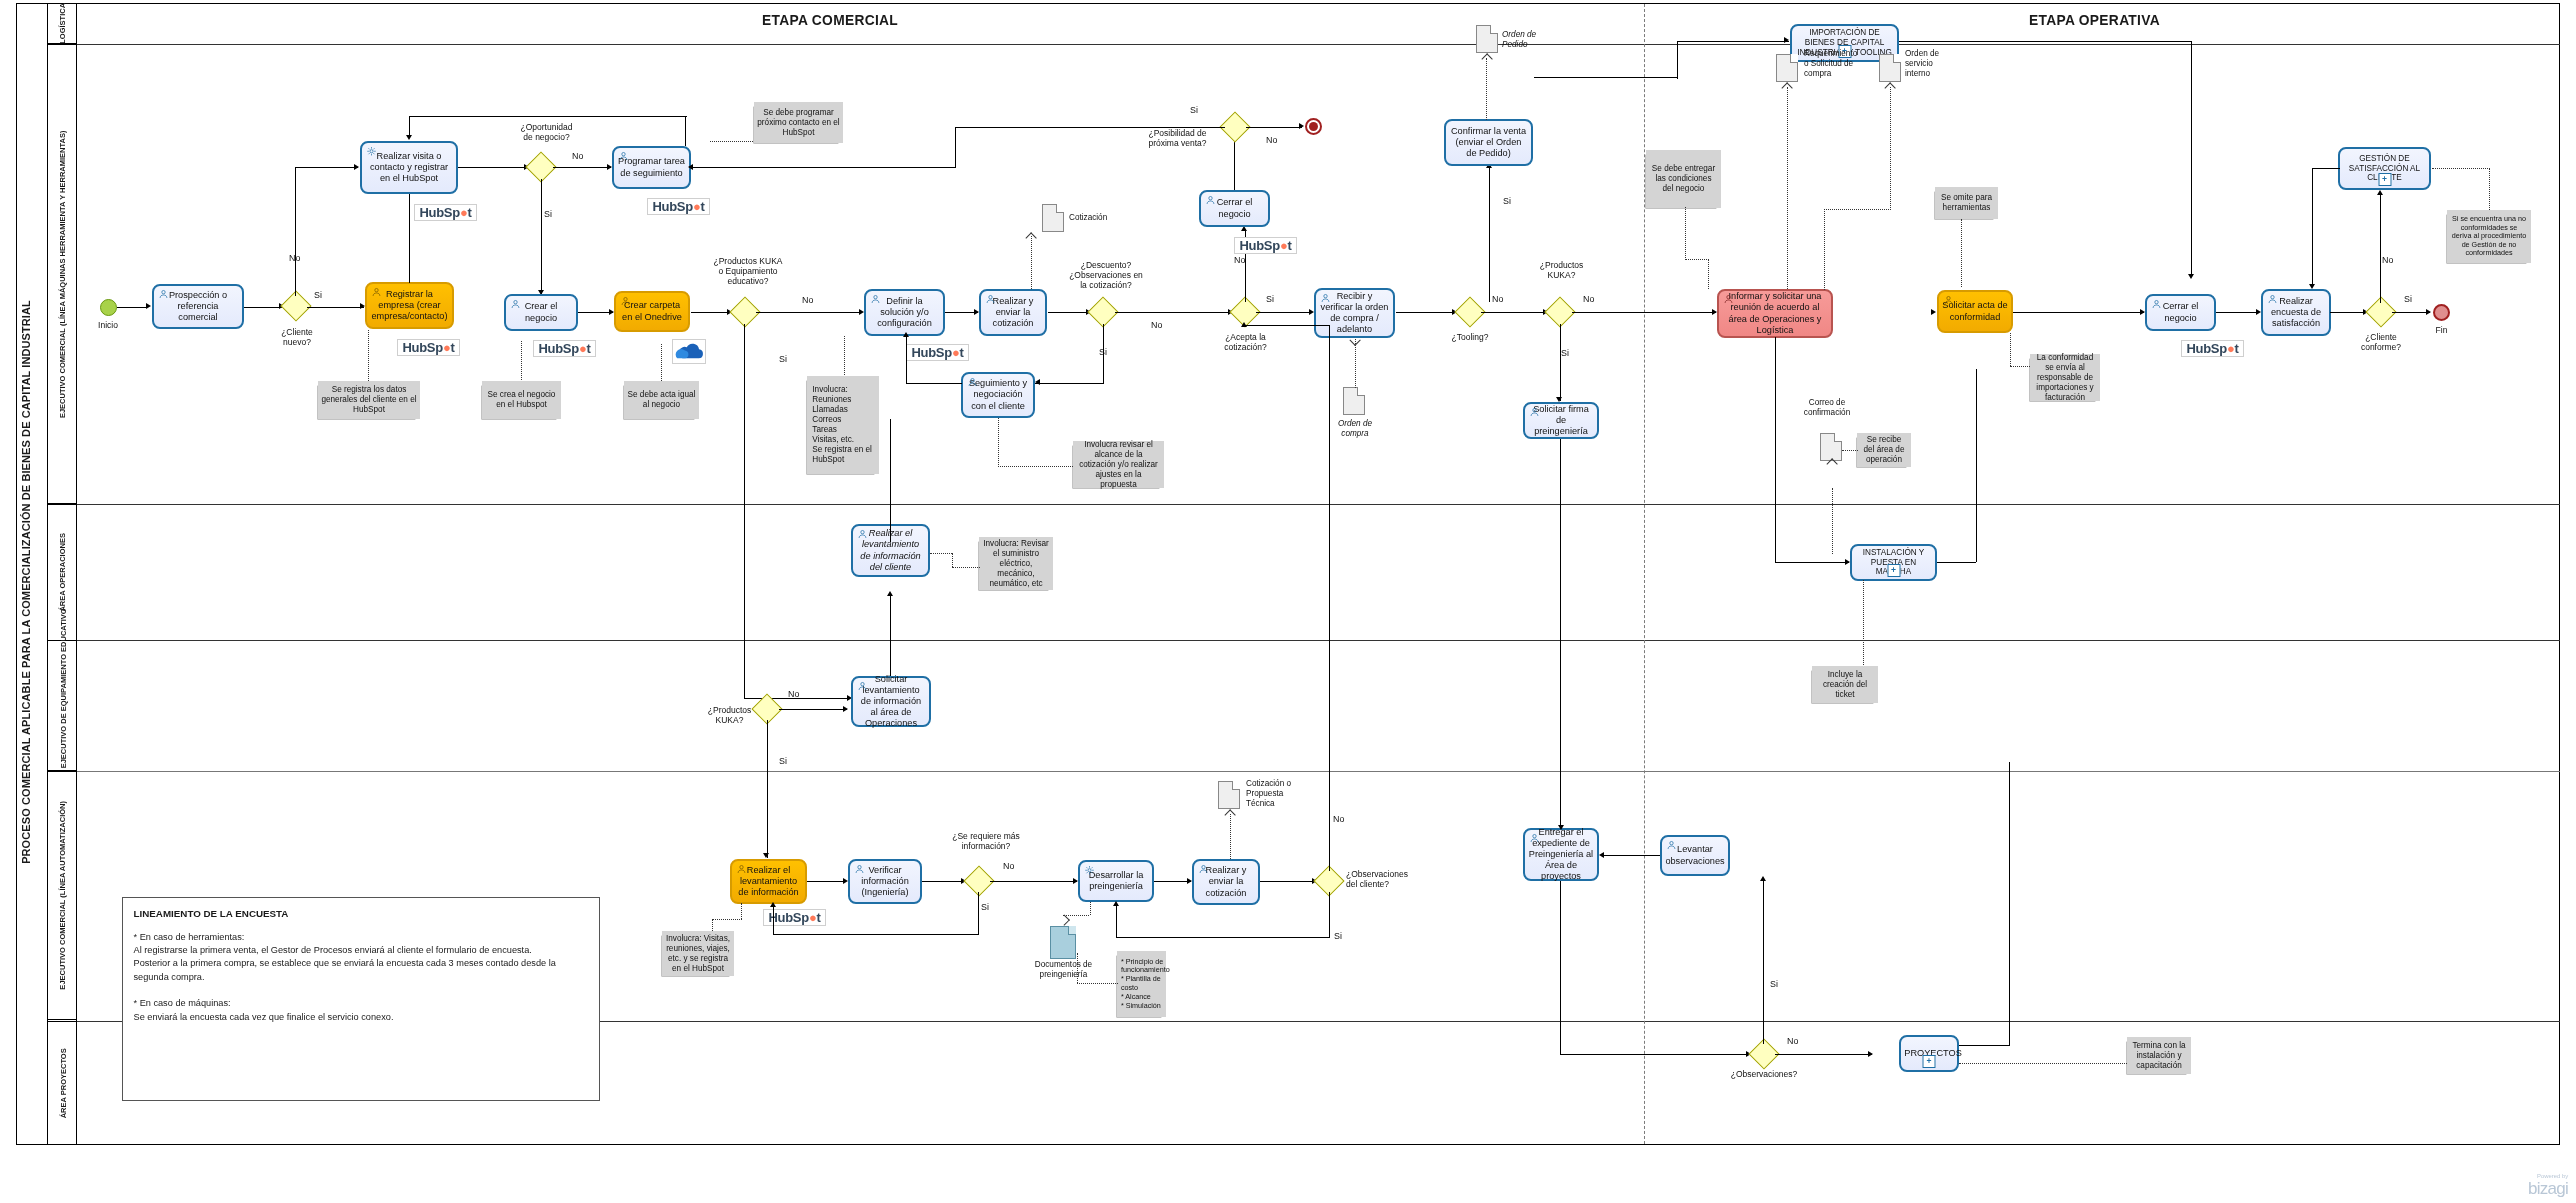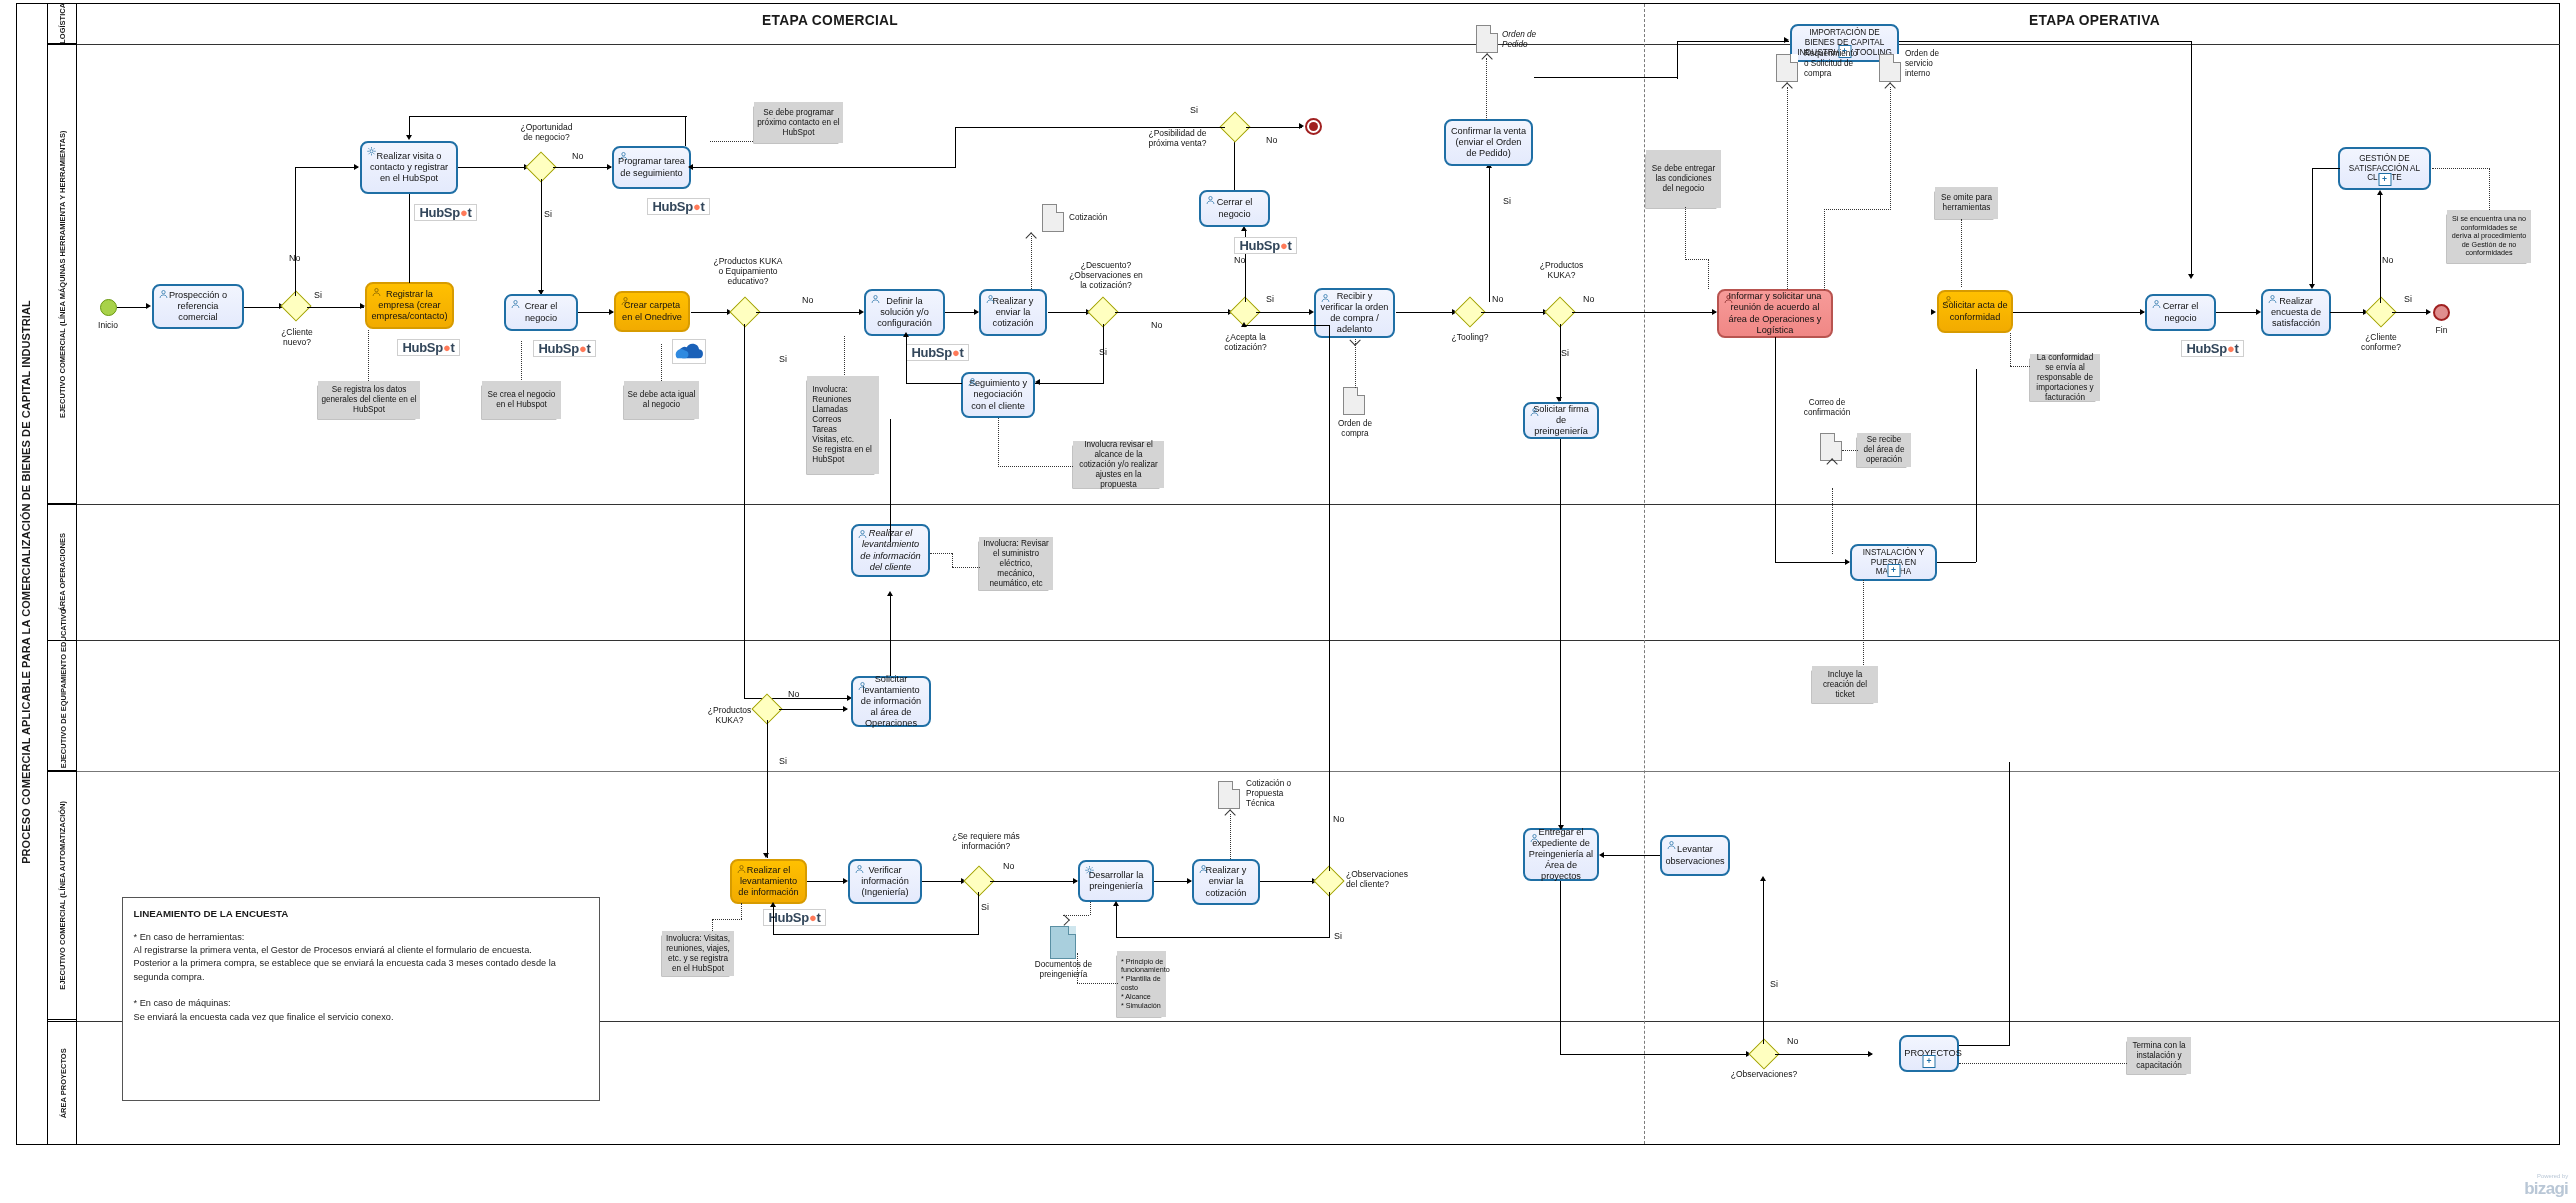--- a/index.html
+++ b/index.html
@@ -87,21 +87,21 @@
   .arrow{position:absolute;width:0;height:0;}
   .ar-r{border-left:5.9px solid #000;border-top:3.3px solid transparent;border-bottom:3.3px solid transparent;}
   .ar-l{border-right:5.9px solid #000;border-top:3.3px solid transparent;border-bottom:3.3px solid transparent;}
   .ar-d{border-top:5.9px solid #000;border-left:3.3px solid transparent;border-right:3.3px solid transparent;}
   .ar-u{border-bottom:5.9px solid #000;border-left:3.3px solid transparent;border-right:3.3px solid transparent;}
   .ar-open{position:absolute;width:7.2px;height:7.2px;border-left:1.1px solid #333;
       border-top:1.1px solid #333;transform:rotate(45deg);}
   .flowlabel{position:absolute;font-size:8.9px;color:#111;}
 
   .brand{position:absolute;right:7.9px;bottom:5.3px;text-align:right;}
-  .brand .bz{font-size:17px;font-weight:bold;color:#b9c7d6;letter-spacing:-0.7px;}
+  .brand .bz{font-size:17px;font-weight:normal;color:#b9c7d6;letter-spacing:-0.7px;}
   .brand .sm{font-size:5.9px;color:#b9c7d6;}
 </style>
 </head>
 <body>
 
 <div id="canvas">
 
   <div class="pool-border" style="left:15.8px;top:2.6px;width:2544px;height:1142px;"></div>
   <div class="pool-title" style="left:-217px;top:569px;width:486px;height:26px;">
     <div class="vert"><span>PROCESO COMERCIAL APLICABLE PARA LA COMERCIALIZACIÓN DE BIENES DE CAPITAL INDUSTRIAL</span></div>
@@ -373,21 +373,21 @@
   <div class="arrow ar-r" style="left:1309px;top:309px;"></div>
   <div class="task" style="left:1314px;top:288px;width:81px;height:50px;">
     <svg class="ticon" viewBox="0 0 20 20">
         <circle cx="10" cy="6" r="3.2" fill="none" stroke="#1f6fa5" stroke-width="1.4"></circle>
         <path d="M3.5 17c0-3.6 3-5.6 6.5-5.6s6.5 2 6.5 5.6" fill="none" stroke="#1f6fa5" stroke-width="1.4"></path>
       </svg>
     <span class="lbl">Recibir y verificar la orden de compra / adelanto</span>
   </div>
 
   <div class="doc" style="left:1343px;top:387px;"></div>
-  <div class="doclabel" style="left:1325px;top:419px;width:60px;text-align:center;">Orden de compra</div>
+  <div class="doclabel" style="left:1325px;top:419px;width:60px;text-align:center;font-style:italic;">Orden de compra</div>
   <div class="dot-v" style="left:1355px;top:339px;height:49px;"></div>
   <div class="ar-open" style="left:1351px;top:336px;transform:rotate(225deg);"></div>
 
   <div class="ln lnh" style="left:1396px;top:312px;width:60px;"></div>
   <div class="arrow ar-r" style="left:1452px;top:309px;"></div>
 
   <div class="gw" style="left:1459px;top:301px;"></div>
   <div class="gwlabel" style="left:1443px;top:333px;width:54px;">¿Tooling?</div>
   <div class="flowlabel" style="left:1492px;top:294px;">No</div>
   <div class="flowlabel" style="left:1503px;top:196px;">Si</div>

